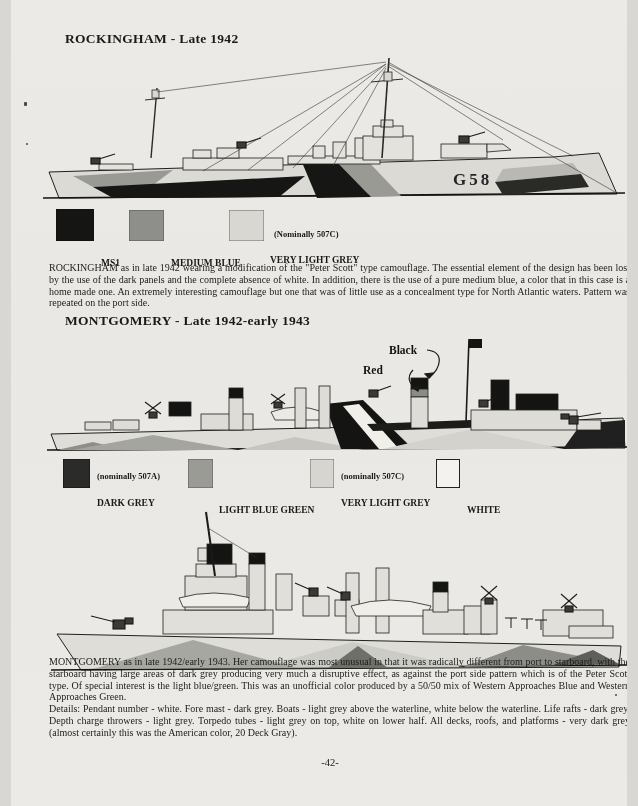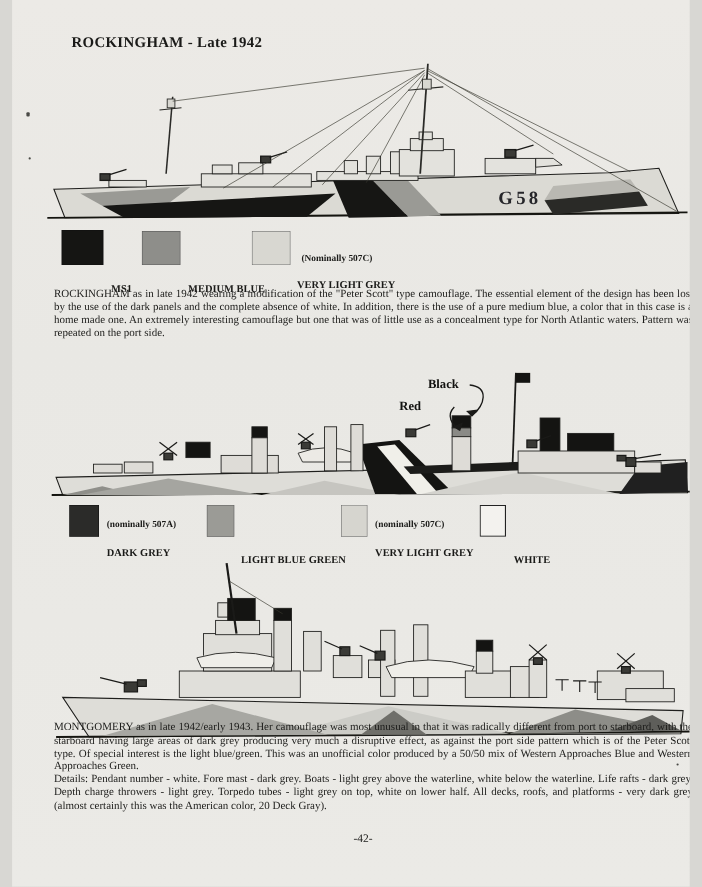--- a/index.html
+++ b/index.html
@@ -108,20 +108,21 @@
   <svg class="swatch" style="left:218px;top:210px;" width="35" height="31">
     <rect x="0" y="0" width="35" height="31" stroke="#666" stroke-width="1" fill="#d8d7d1"></rect>
   </svg>
   <span class="sw-label" style="left:259px;top:215px;">VERY LIGHT GREY</span>
   <span class="sw-note" style="left:263px;top:229px;">(Nominally 507C)</span>
 
   <div class="cap" style="left:38px;top:262px;">
     <span>ROCKINGHAM as in late 1942 wearing a modification of the "Peter Scott" type camouflage. The essential element of the design has been lost by the use of the dark panels and the complete absence of white. In addition, there is the use of a pure medium blue, a color that in this case is a home made one.  An extremely interesting camouflage but one that was of little use as a concealment type for North Atlantic waters. Pattern was repeated on the port side.</span>
   </div>
 
+  <div class="sec-title" style="left:54px;top:313px;">MONTGOMERY - Late 1942-early 1943</div>
 
   <span class="anno" style="left:378px;top:344px;">Black</span>
   <span class="anno" style="left:352px;top:364px;">Red</span>
 
   <svg class="shipsvg" style="left:22px;top:336px;" width="600" height="122" viewBox="0 0 600 122">
     <g>
       <path d="M18,98 L500,87 L560,83 L590,82 L592,112 L24,114 Z" fill="#deddd8" stroke="#1f1f1d" stroke-width="1"></path>
       <line x1="14" y1="114" x2="596" y2="111" stroke="#14140f" stroke-width="1.6"></line>
     </g>
     <g>

